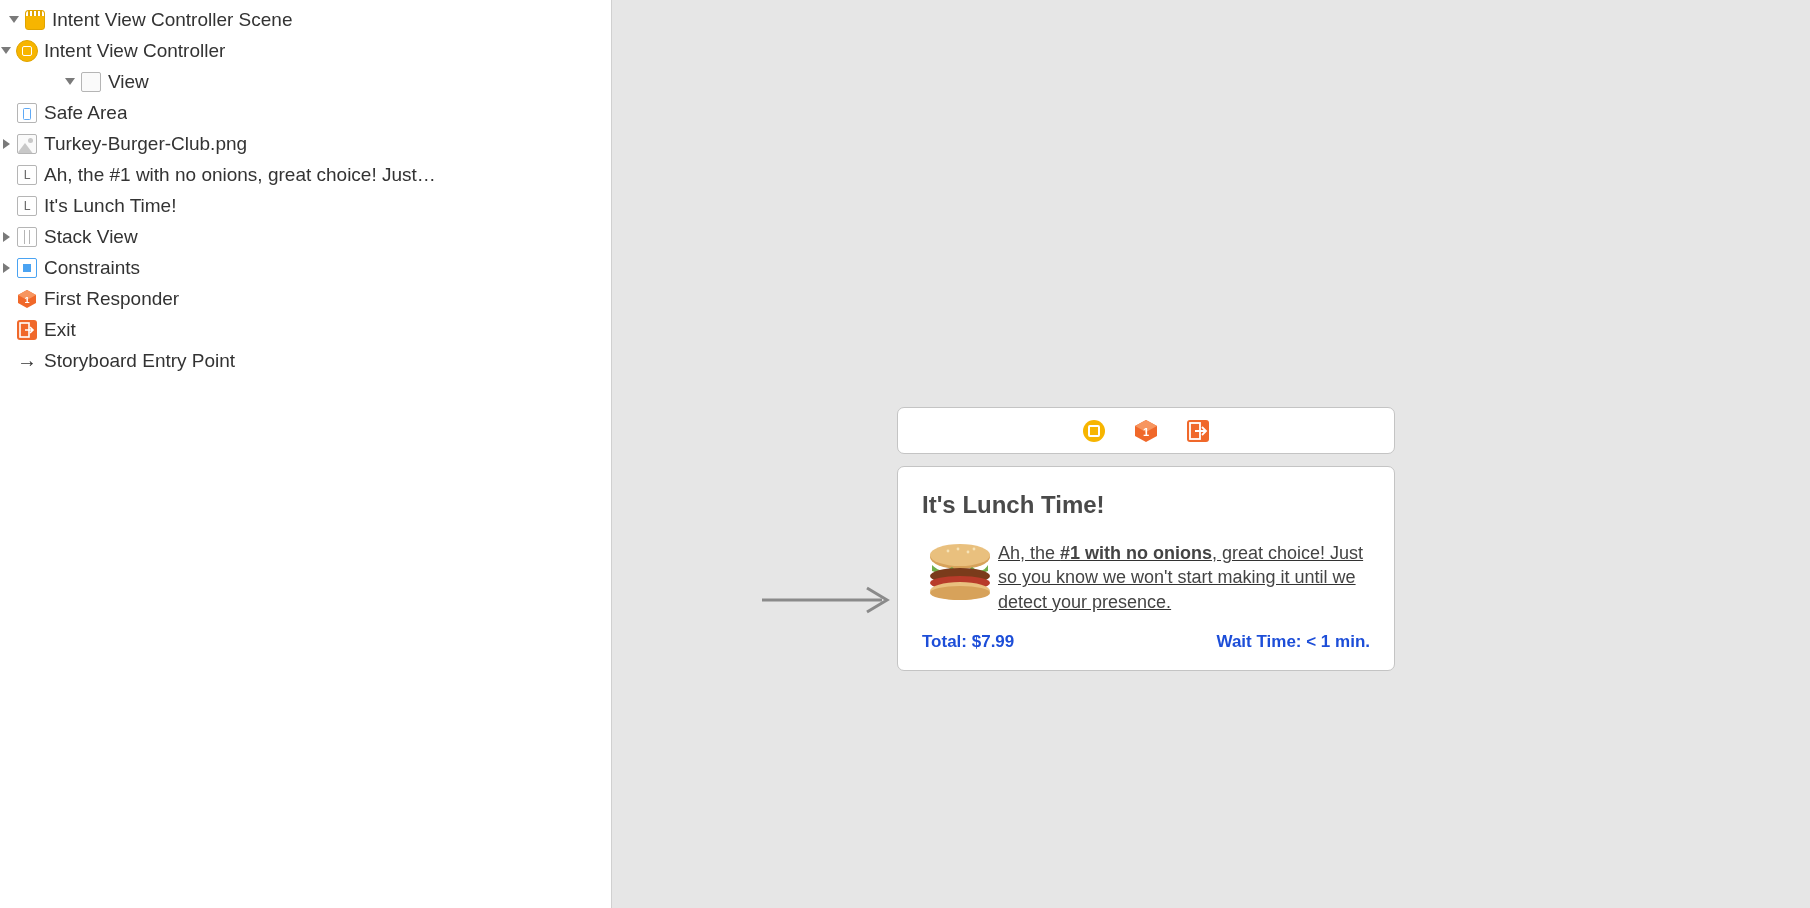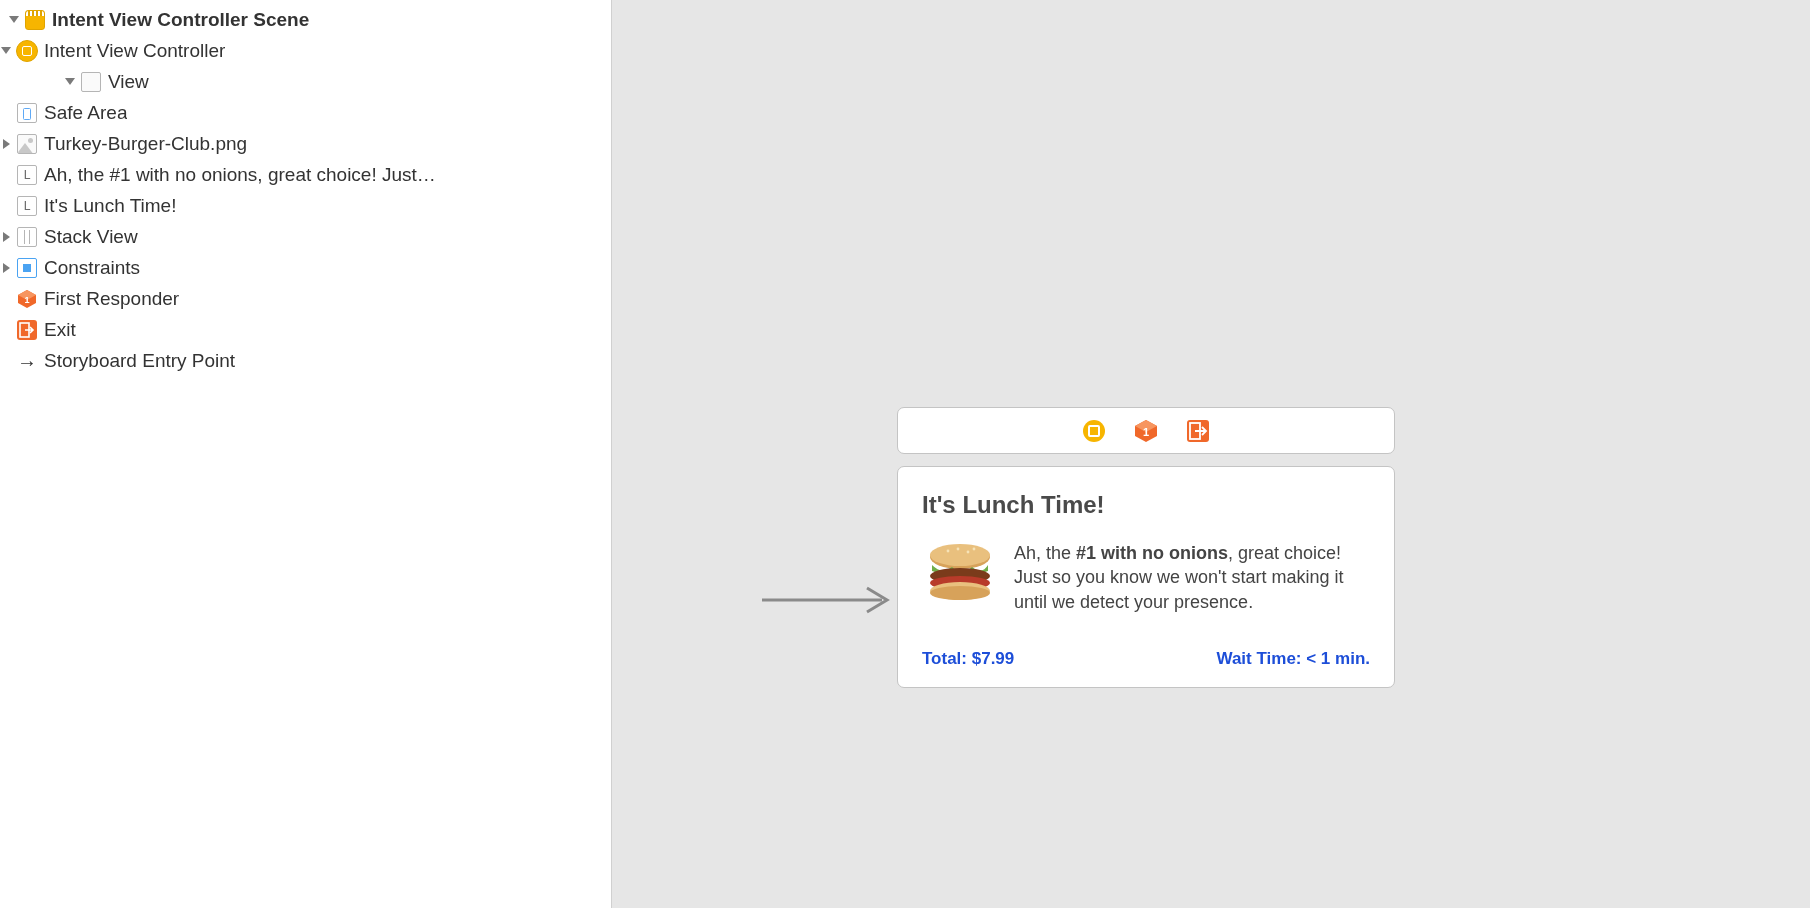--- a/index.html
+++ b/index.html
@@ -67,21 +67,21 @@
       align-items: center;
       justify-content: center;
       flex-shrink: 0;
     }
     .label {
       white-space: nowrap;
       overflow: hidden;
       text-overflow: ellipsis;
     }
     .bold {
-      font-weight: 700;
+      font-weight: 400;
     }
     
     .ind0 { padding-left: 8px; }
     .ind1 { }
     .ind2 { padding-left: 64px; }
     .ind3 { }
 
     
     .icon-scene {
       width: 20px; height: 20px;
@@ -254,22 +254,22 @@
       padding: 24px 24px 18px 24px;
     }
     .pc-title {
       font-size: 24px;
       font-weight: 700;
       color: #4a4a4a;
       margin-bottom: 22px;
     }
     .pc-body {
       display: flex;
-      gap: 16px;
-      margin-bottom: 35px;
+      margin-bottom: 18px;
+      text-decoration: underline;
     }
     .pc-img {
       width: 76px;
       height: 60px;
       flex-shrink: 0;
       position: relative;
     }
     .pc-text {
       font-size: 18px;
       color: #444;

